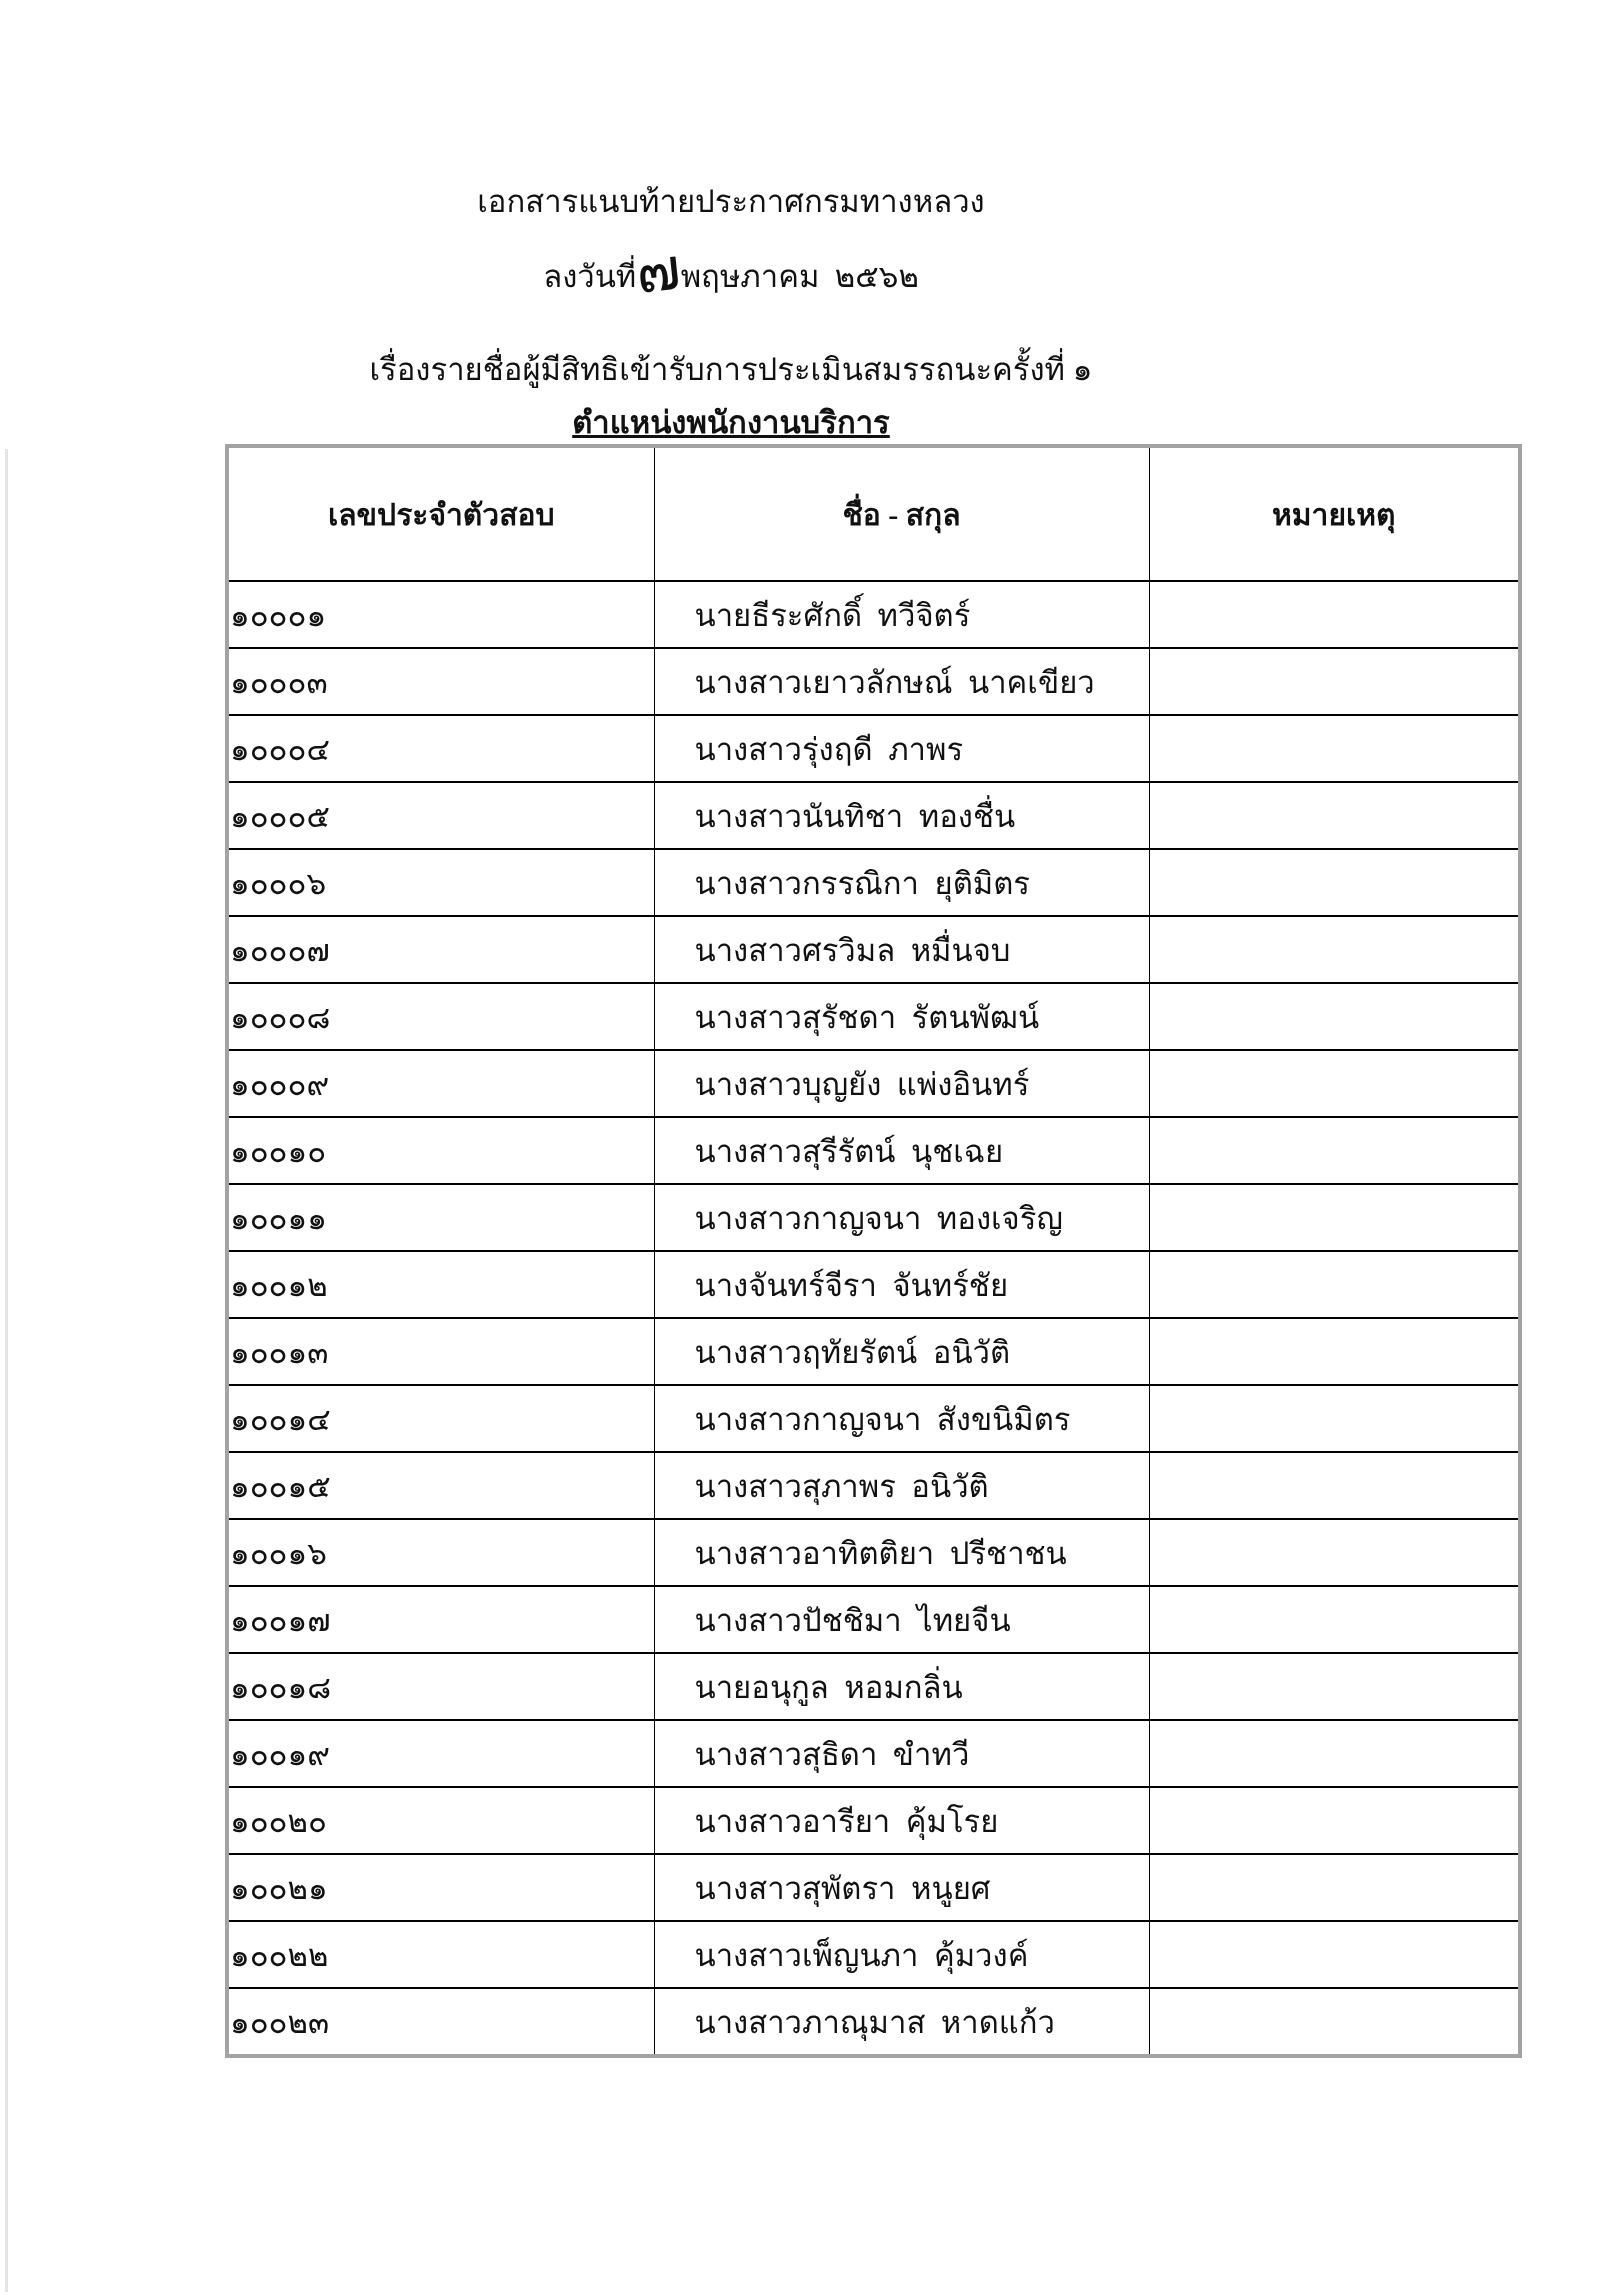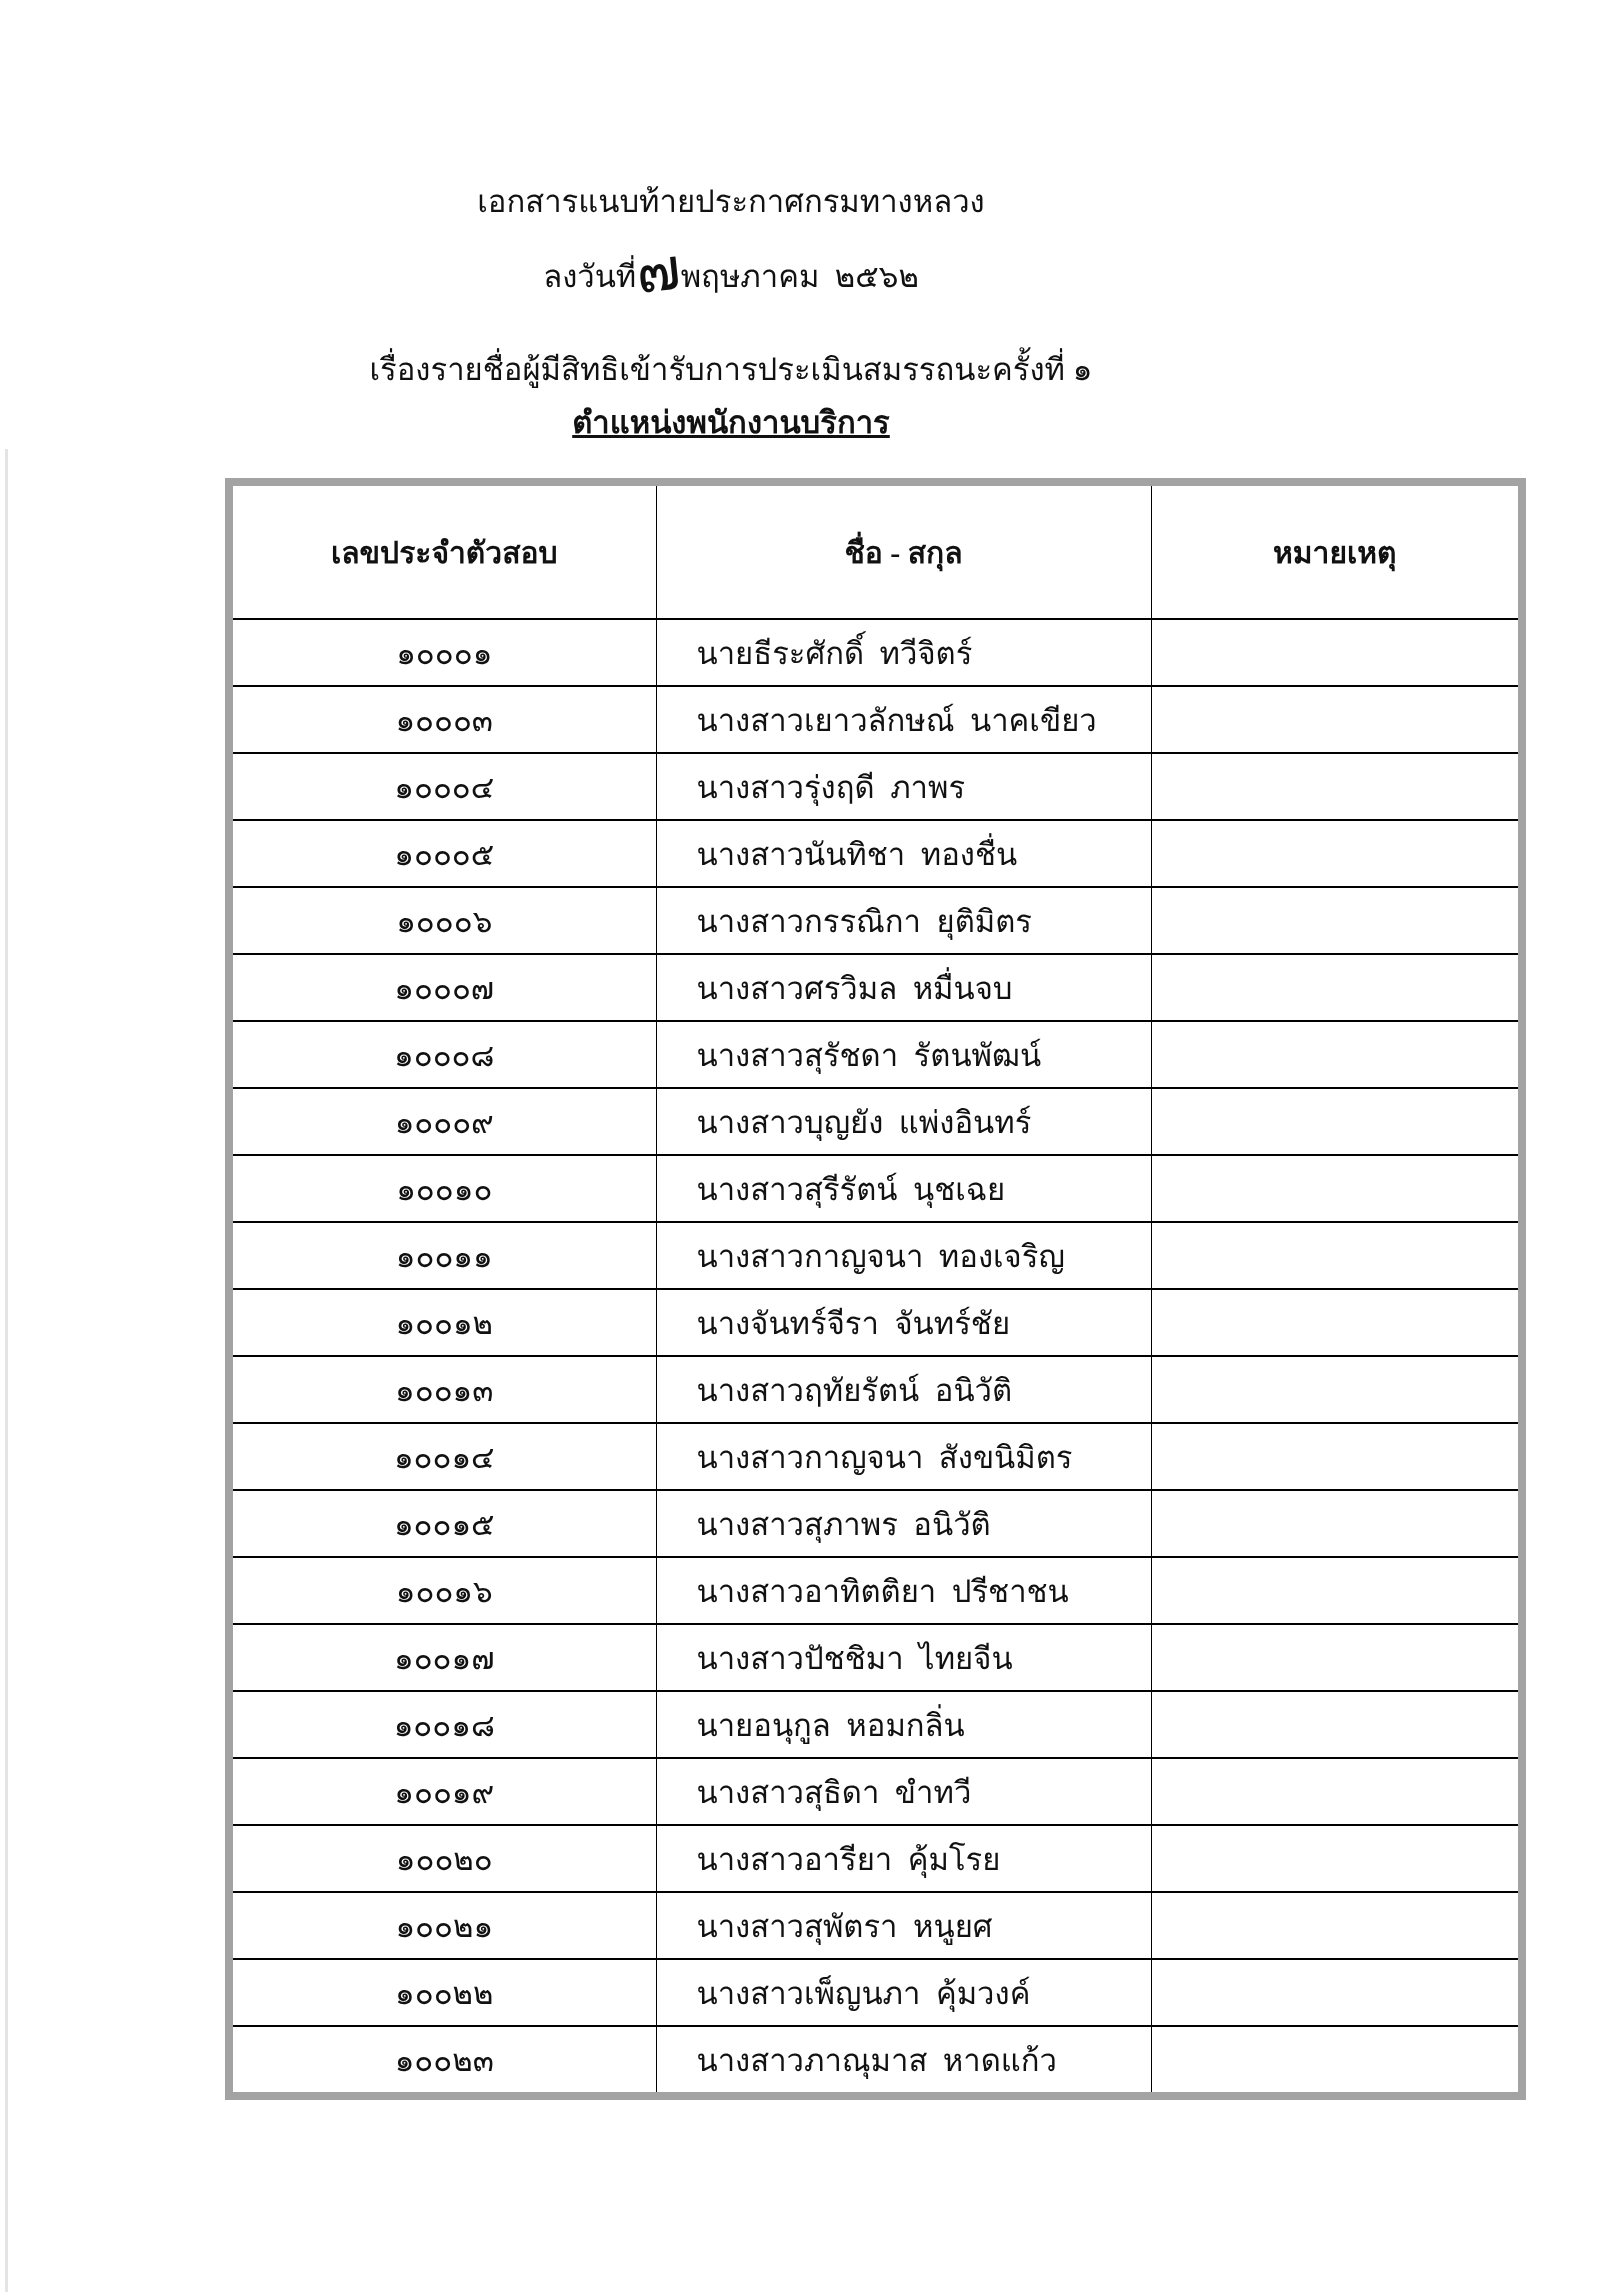--- a/index.html
+++ b/index.html
@@ -49,25 +49,25 @@
   .hand {
     display: inline-block;
     font-size: 59px;
     line-height: 0;
     transform: translateY(3.9px) rotate(-6deg);
   }
 
   table.doc-table {
     position: absolute;
     left: 225px;
-    top: 478px;
+    top: 444px;
     width: 1293px;
     border-collapse: collapse;
     table-layout: fixed;
-    border: 8px solid #a3a3a3;
+    border: 4px solid #a3a3a3;
   }
   .doc-table th, .doc-table td {
     border-left: 1.3px solid #000;
     border-right: 1.3px solid #000;
     border-top: 2.6px solid #000;
     border-bottom: 2.6px solid #000;
     overflow: hidden;
   }
   .doc-table th {
     height: 130px;
@@ -76,21 +76,21 @@
     text-align: center;
     vertical-align: middle;
     white-space: pre-wrap;
   }
   .doc-table td {
     height: 63px;
     font-size: 31px;
     vertical-align: middle;
     white-space: pre-wrap;
   }
-  td.cell-exam { text-align: center; }
+  td.cell-exam { text-align: left; }
   td.cell-name { text-align: left; padding-left: 40px; }
   td.cell-note { text-align: center; }
 </style>
 </head>
 <body>
 
 <div class="page">
 
   <div class="scan-line"></div>
 

